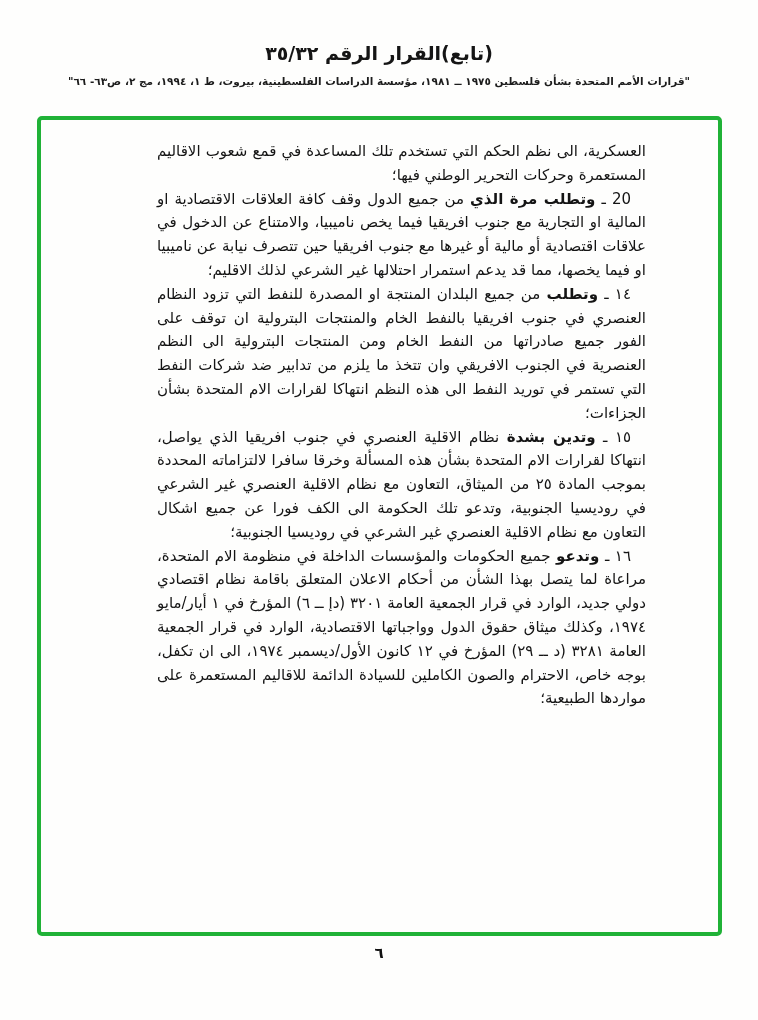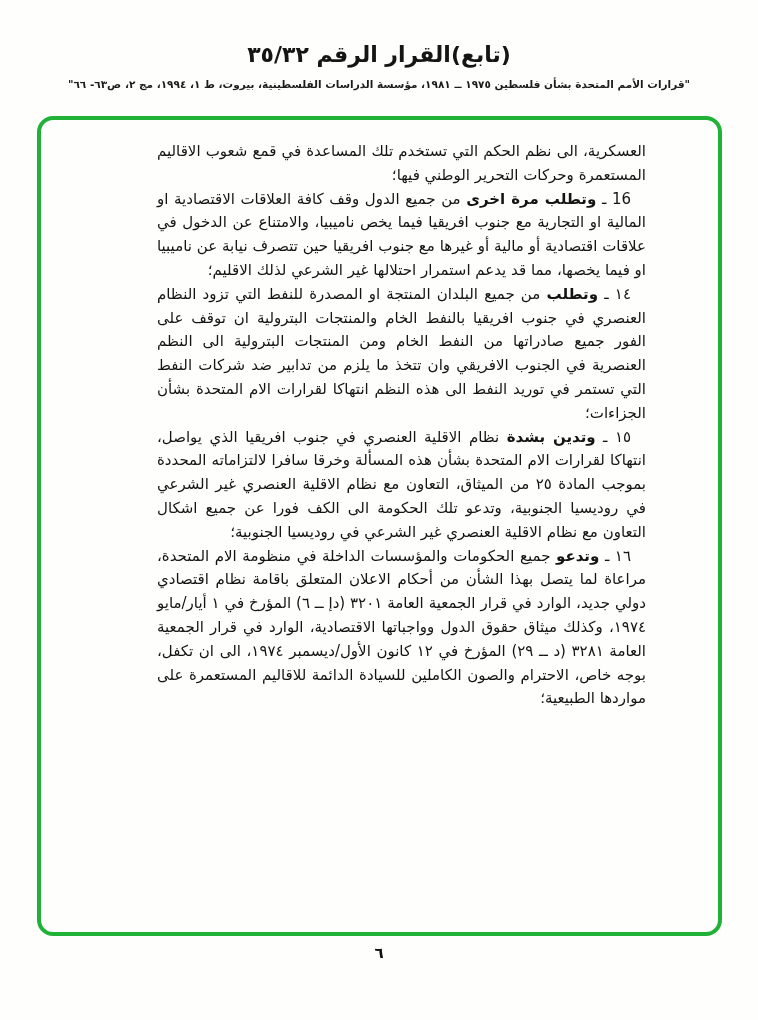--- a/index.html
+++ b/index.html
@@ -18,39 +18,39 @@
   .header {
     position: absolute;
     top: 42px;
     left: 0;
     width: 100%;
     text-align: center;
     direction: rtl;
     color: #151515;
   }
   .res-title {
-    font-size: 22px;
+    font-size: 19px;
     font-weight: bold;
     letter-spacing: 0.5px;
   }
   .res-citation {
     margin-top: 11px;
     font-size: 10.5px;
     font-weight: bold;
     color: #1c1c1c;
     white-space: nowrap;
   }
   .green-frame {
     position: absolute;
     left: 37px;
     top: 116px;
     width: 685px;
     height: 820px;
     border: 4px solid #20b237;
-    border-radius: 16px;
+    border-radius: 5px;
     box-sizing: border-box;
     background: transparent;
   }
   .body-text {
     position: absolute;
     top: 20px;
     right: 72px;
     left: 116px;
     direction: rtl;
     text-align: justify;
@@ -87,21 +87,21 @@
   <div class="header">
     <div class="res-title">(تابع)القرار الرقم  ٣٥/٣٢</div>
     <div class="res-citation">"قرارات الأمم المتحدة بشأن فلسطين ١٩٧٥ ــ ١٩٨١، مؤسسة الدراسات الفلسطينية، بيروت، ط ١، ١٩٩٤، مج ٢، ص٦٣- ٦٦"</div>
   </div>
 
   <div class="green-frame">
     <div class="body-text">
 
       <p><span>العسكرية، الى نظم الحكم التي تستخدم تلك المساعدة في قمع شعوب الاقاليم المستعمرة وحركات التحرير الوطني فيها؛</span></p>
 
-      <p class="numbered"><span class="num">16 ـ</span> <strong>وتطلب مرة اخرى</strong> <span>من جميع الدول وقف كافة العلاقات الاقتصادية او المالية او التجارية مع جنوب افريقيا فيما يخص ناميبيا، والامتناع عن الدخول في علاقات اقتصادية أو مالية أو غيرها مع جنوب افريقيا حين تتصرف نيابة عن ناميبيا او فيما يخصها، مما قد يدعم استمرار احتلالها غير الشرعي لذلك الاقليم؛</span></p>
+      <p class="numbered"><span class="num">20 ـ</span> <strong>وتطلب مرة الذي</strong> <span>من جميع الدول وقف كافة العلاقات الاقتصادية او المالية او التجارية مع جنوب افريقيا فيما يخص ناميبيا، والامتناع عن الدخول في علاقات اقتصادية أو مالية أو غيرها مع جنوب افريقيا حين تتصرف نيابة عن ناميبيا او فيما يخصها، مما قد يدعم استمرار احتلالها غير الشرعي لذلك الاقليم؛</span></p>
 
       <p class="numbered"><span class="num">١٤ ـ</span> <strong>وتطلب</strong> <span>من جميع البلدان المنتجة او المصدرة للنفط التي تزود النظام العنصري في جنوب افريقيا بالنفط الخام والمنتجات البترولية ان توقف على الفور جميع صادراتها من النفط الخام ومن المنتجات البترولية الى النظم العنصرية في الجنوب الافريقي وان تتخذ ما يلزم من تدابير ضد شركات النفط التي تستمر في توريد النفط الى هذه النظم انتهاكا لقرارات الام المتحدة بشأن الجزاءات؛</span></p>
 
       <p class="numbered"><span class="num">١٥ ـ</span> <strong>وتدين بشدة</strong> <span>نظام الاقلية العنصري في جنوب افريقيا الذي يواصل، انتهاكا لقرارات الام المتحدة بشأن هذه المسألة وخرقا سافرا لالتزاماته المحددة بموجب المادة ٢٥ من الميثاق، التعاون مع نظام الاقلية العنصري غير الشرعي في روديسيا الجنوبية، وتدعو تلك الحكومة الى الكف فورا عن جميع اشكال التعاون مع نظام الاقلية العنصري غير الشرعي في روديسيا الجنوبية؛</span></p>
 
       <p class="numbered"><span class="num">١٦ ـ</span> <strong>وتدعو</strong> <span>جميع الحكومات والمؤسسات الداخلة في منظومة الام المتحدة، مراعاة لما يتصل بهذا الشأن من أحكام الاعلان المتعلق باقامة نظام اقتصادي دولي جديد، الوارد في قرار الجمعية العامة ٣٢٠١ (دإ ــ ٦) المؤرخ في ١ أيار/مايو ١٩٧٤، وكذلك ميثاق حقوق الدول وواجباتها الاقتصادية، الوارد في قرار الجمعية العامة ٣٢٨١ (د ــ ٢٩) المؤرخ في ١٢ كانون الأول/ديسمبر ١٩٧٤، الى ان تكفل، بوجه خاص، الاحترام والصون الكاملين للسيادة الدائمة للاقاليم المستعمرة على مواردها الطبيعية؛</span></p>
 
 
     </div>
   </div>

